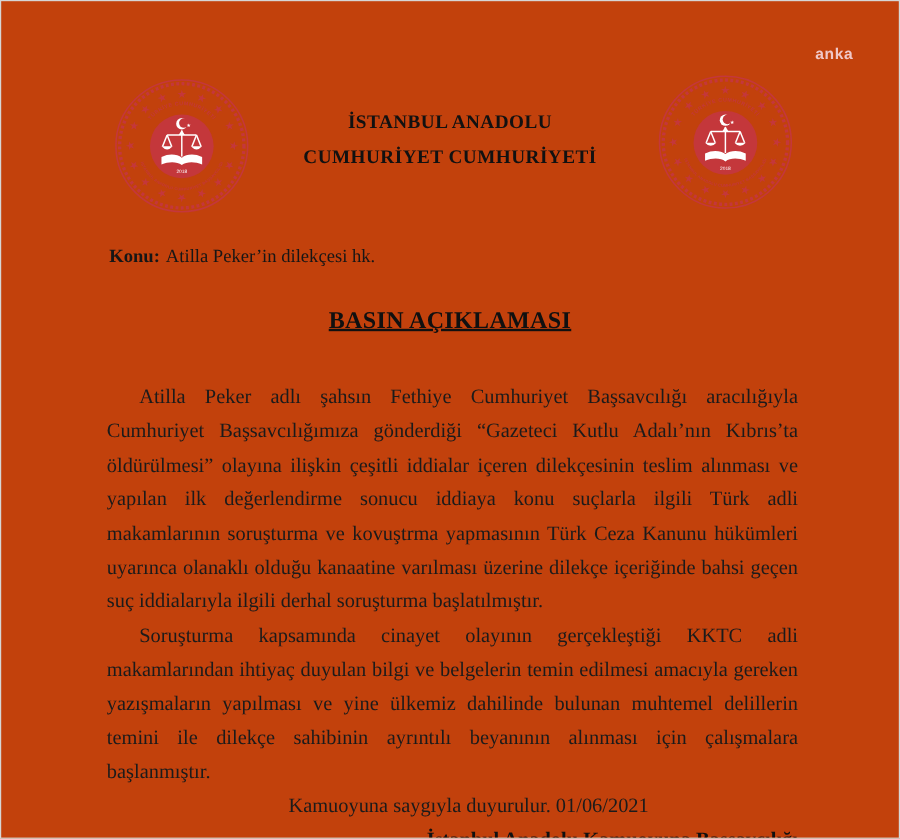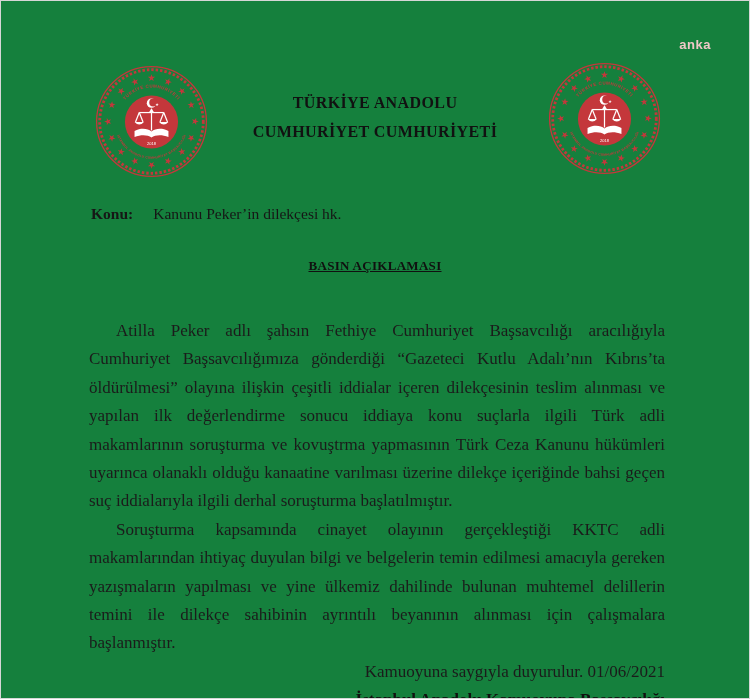--- a/index.html
+++ b/index.html
@@ -7,21 +7,21 @@
     width:750px; height:699px;
     background:#ffffff;
     font-family:"Liberation Serif", serif;
     color:#1e1e1e;
     overflow:hidden;
   }
   .page {
     position:relative;
     width:748px; height:697px;
     border:1px solid #d6d6d6;
-    background:#15803d;
+    background:#c2410c;
     overflow:hidden;
   }
   .watermark {
     position:absolute; top:36px; right:38px;
     font-family:"Liberation Sans", sans-serif;
     font-weight:bold; font-size:13px;
     color:#f0c8c8; letter-spacing:0.5px;
   }
   .seal { position:absolute; width:113px; height:113px; }
   .seal.left  { left:94px;  top:64px; }
@@ -29,36 +29,36 @@
   .header-text {
     position:absolute; top:88px; left:215px; right:215px;
     text-align:center; font-weight:bold;
     font-size:16px; line-height:28.5px; letter-spacing:0.4px;
     color:#111;
   }
   .konu {
     position:absolute; top:204px; left:90px;
     font-size:15.5px; color:#161616;
   }
-  .konu .label { font-weight:bold; margin-right:20px; }
+  .konu .label { font-weight:bold; margin-right:5px; }
   .doc-title {
     position:absolute; top:255px; left:0; width:100%;
     text-align:center;
   }
   .doc-title span {
-    font-weight:bold; font-size:13px;
+    font-weight:bold; font-size:20px;
     text-decoration:underline; letter-spacing:0.3px; color:#101010;
   }
   .body-text {
     position:absolute; top:272px; left:88px; width:576px;
     font-size:17px; line-height:28.4px;
     text-align:justify; color:#1b1b1b;margin-top:44px;
   }
   .body-text p { margin:0; text-indent:27px; }
-  .body-text p.closing { text-align:right; }
+  .body-text p.closing { text-align:center; }
   .body-text p.signature {
     font-weight:bold; text-align:right; text-indent:0; color:#101010;
   }
 </style>
 </head>
 <body>
 
 <div class="page">
 
   <div class="watermark">anka</div>
@@ -164,26 +164,26 @@
       <path d="M 42,60.5 Q 47,66 52,60.5 Z" fill="#ffffff" stroke="none"></path>
       <path d="M 68,60.5 Q 73,66 78,60.5 Z" fill="#ffffff" stroke="none"></path>
     </g>
     <g>
       <path d="M 42,70 C 49,66.5 56,67.5 60,70.5 C 64,67.5 71,66.5 78,70 L 78,76.5 C 71,73.5 64,74 60,77 C 56,74 49,73.5 42,76.5 Z" fill="#ffffff"></path>
     </g>
     <text x="60" y="84.5" text-anchor="middle" font-size="4.3" fill="#ffffff" font-family="Liberation Sans, sans-serif">2018</text>
   </svg>
 
   <div class="header-text">
-    <div>TÜRKİYE ANADOLU</div>
+    <div>İSTANBUL ANADOLU</div>
     <div>CUMHURİYET CUMHURİYETİ</div>
   </div>
 
   <div class="konu">
-    <span class="label">Konu:</span><span>Kanunu Peker’in dilekçesi hk.</span>
+    <span class="label">Konu:</span><span>Atilla Peker’in dilekçesi hk.</span>
   </div>
 
   <div class="doc-title">
     <span>BASIN AÇIKLAMASI</span>
   </div>
 
   <div class="body-text">
     <p>Atilla Peker adlı şahsın Fethiye Cumhuriyet Başsavcılığı aracılığıyla Cumhuriyet Başsavcılığımıza gönderdiği “Gazeteci Kutlu Adalı’nın Kıbrıs’ta öldürülmesi” olayına ilişkin çeşitli iddialar içeren dilekçesinin teslim alınması ve yapılan ilk değerlendirme sonucu iddiaya konu suçlarla ilgili Türk adli makamlarının soruşturma ve kovuştrma yapmasının Türk Ceza Kanunu hükümleri uyarınca olanaklı olduğu kanaatine varılması üzerine dilekçe içeriğinde bahsi geçen suç iddialarıyla ilgili derhal soruşturma başlatılmıştır.</p>
     <p>Soruşturma kapsamında cinayet olayının gerçekleştiği KKTC adli makamlarından ihtiyaç duyulan bilgi ve belgelerin temin edilmesi amacıyla gereken yazışmaların yapılması ve yine ülkemiz dahilinde bulunan muhtemel delillerin temini ile dilekçe sahibinin ayrıntılı beyanının alınması için çalışmalara başlanmıştır.</p>
     <p class="closing">Kamuoyuna saygıyla duyurulur. 01/06/2021</p>

